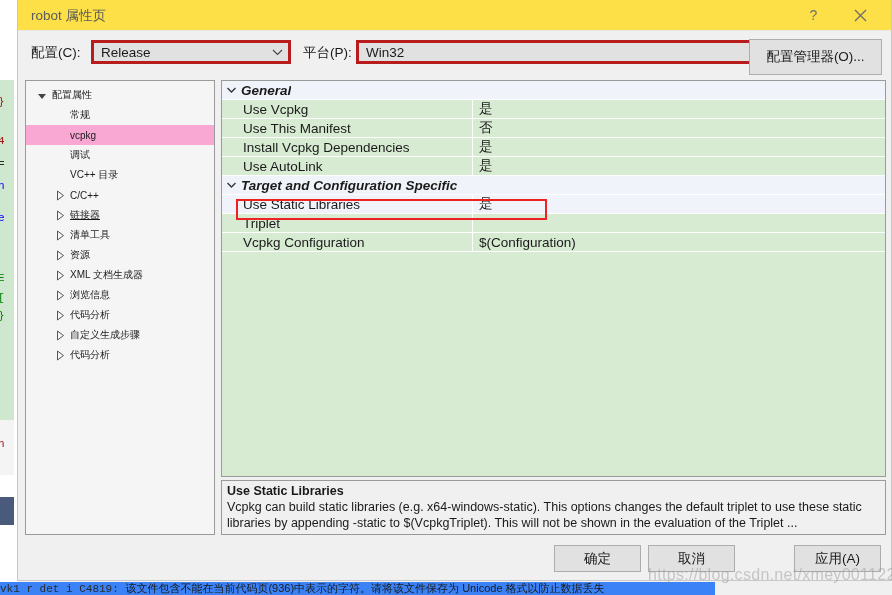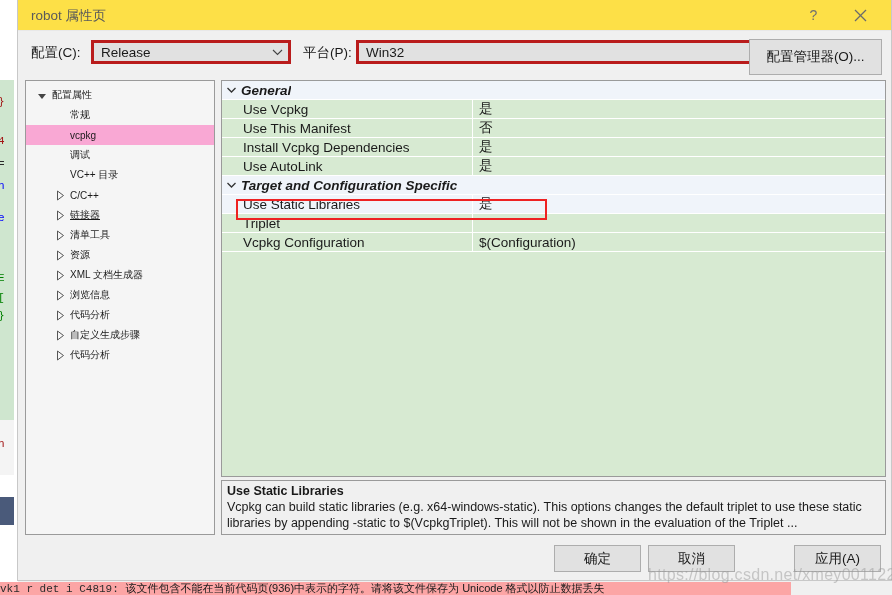--- a/index.html
+++ b/index.html
@@ -46,27 +46,27 @@
     background: #4a5a7a;
   }
   .bg-white-band {
     position: absolute;
     left: 0; width: 14px;
     background: #f4f4f4;
   }
   .bg-bottom-text {
     position: absolute;
     left: 0; top: 582px;
-    width: 791px; height: 13px;
+    width: 715px; height: 13px;
     font-size: 11px;
     line-height: 13px;
     color: #1a1a1a;
     white-space: nowrap;
     overflow: hidden;
-    background: #fca5a5;
+    background: #3b82f6;
     font-family: "Liberation Sans", sans-serif;
   }
   .bg-bottom-text .mono {
     font-family: "Liberation Mono", monospace;
     color: #2b2b2b;
   }
 
   
   #dialog {
     position: absolute;

